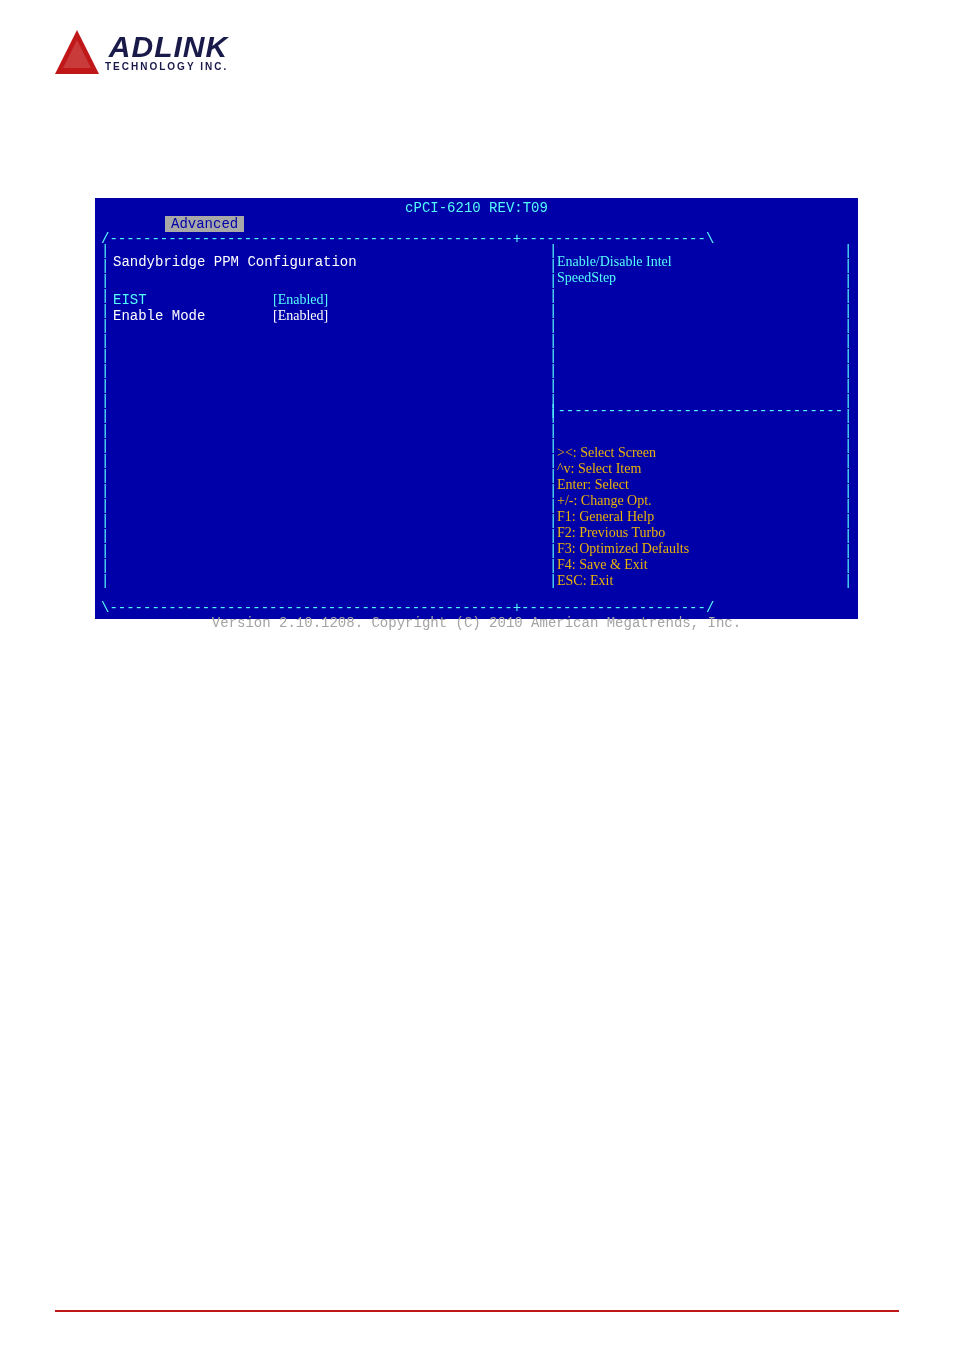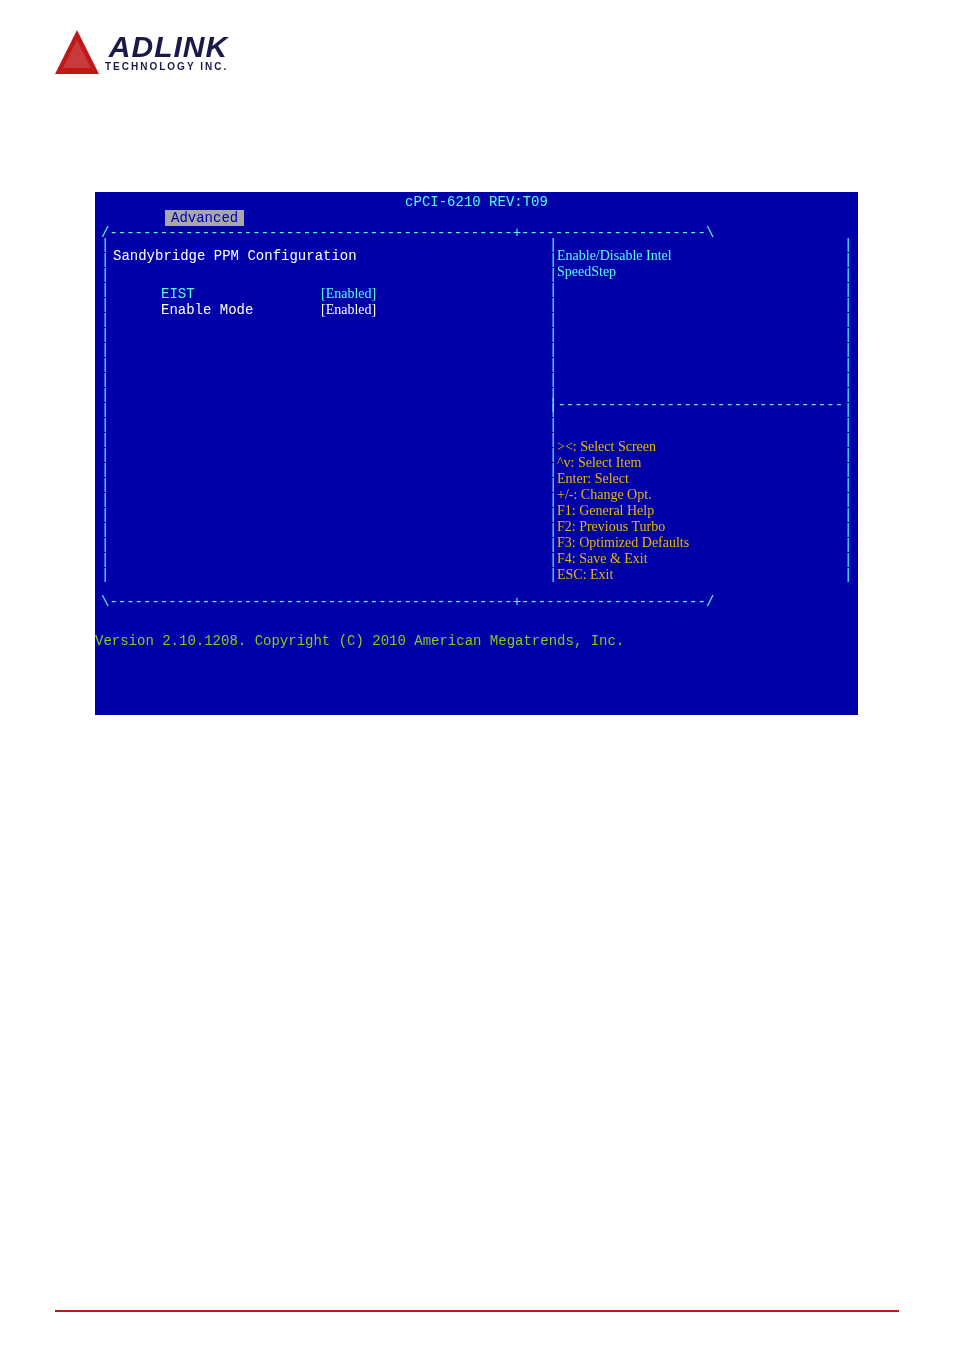--- a/index.html
+++ b/index.html
@@ -51,24 +51,24 @@
     letter-spacing: 1px;
   }
   .logo-sub {
     font-size: 10px;
     font-weight: bold;
     color: #1a1a4a;
     letter-spacing: 2px;
   }
   .bios-container {
     position: absolute;
-    top: 192px;
+    top: 198px;
     left: 95px;
     width: 763px;
-    height: 523px;
+    height: 421px;
     background: #0000a8;
     font-family: "Courier New", monospace;
     font-size: 14px;
     color: #ffffff;
   }
   .bios-title {
     text-align: center;
     color: #55fcfc;
     padding-top: 2px;
     font-size: 14px;
@@ -97,21 +97,20 @@
   .bios-section-title {
     color: #ffffff;
     margin-bottom: 22px;
   }
   .bios-row {
     display: flex;
   }
   .bios-label {
     width: 160px;
     color: #ffffff;
-    margin-left: 48px;
   }
   .bios-label.selected {
     color: #55fcfc;
   }
   .bios-value {
     color: #ffffff;
     font-family: Liberation Serif, serif;
   }
   .bios-value.selected {
     color: #55fcfc;
@@ -128,25 +127,24 @@
     color: #55fcfc;
     min-height: 150px;
   }
   .bios-keys {
     color: #eab308;
     margin-top: auto;
     padding-bottom: 4px;
   }
   .bios-keys div { white-space: pre; }
   .bios-footer {
-    text-align: left;
-    color: #84cc16;
+    text-align: center;
+    color: #a3a3a3;
     font-size: 14px;
     padding-bottom: 4px;
-    margin-top: 24px;
   }
   .border-row {
     color: #55fcfc;
     white-space: pre;
     line-height: 1;
     font-size: 14px;
     padding-left: 6px;
     letter-spacing: 0;
   }
   .side-border-left {

